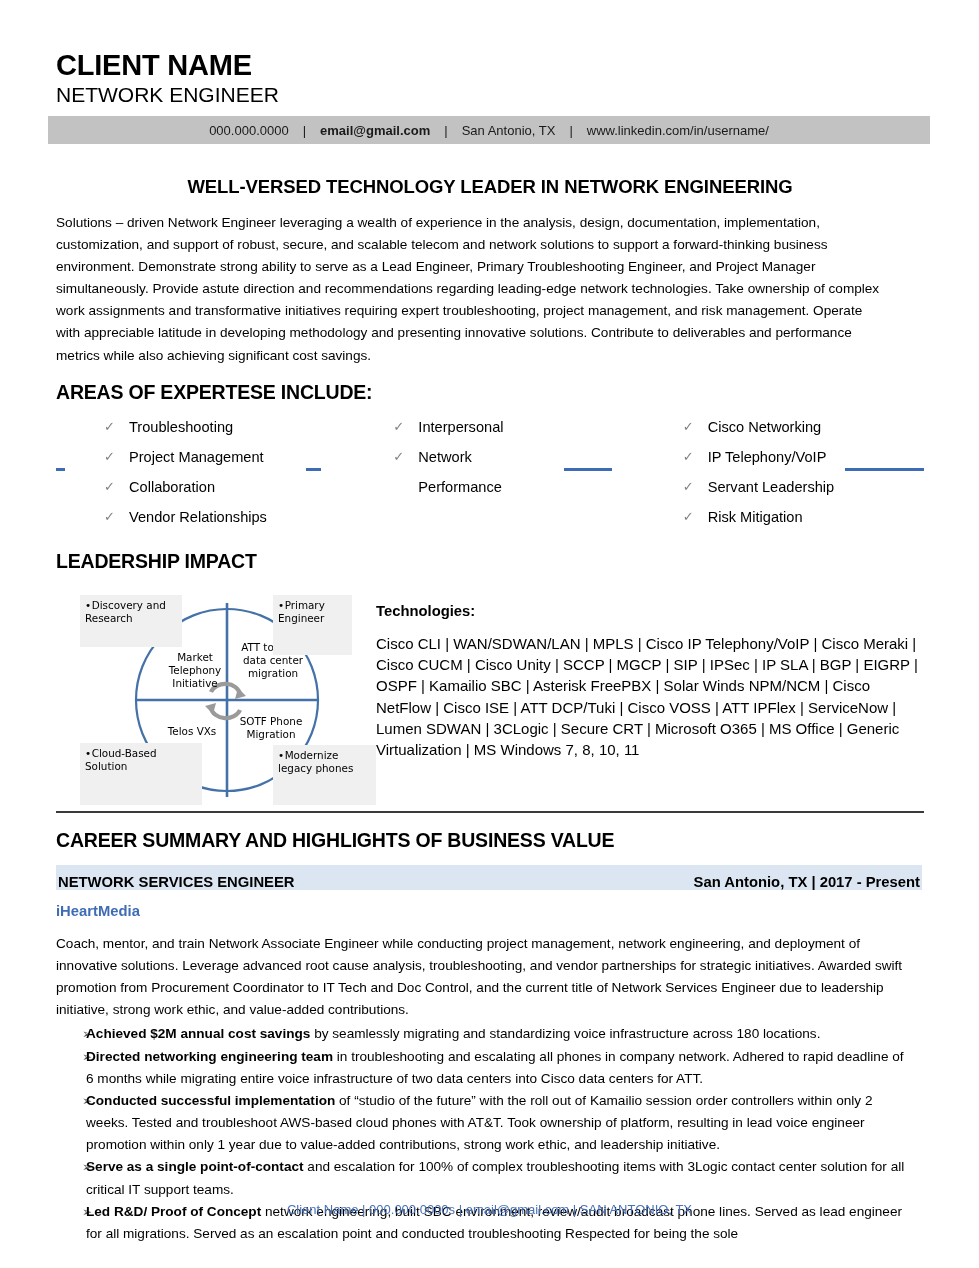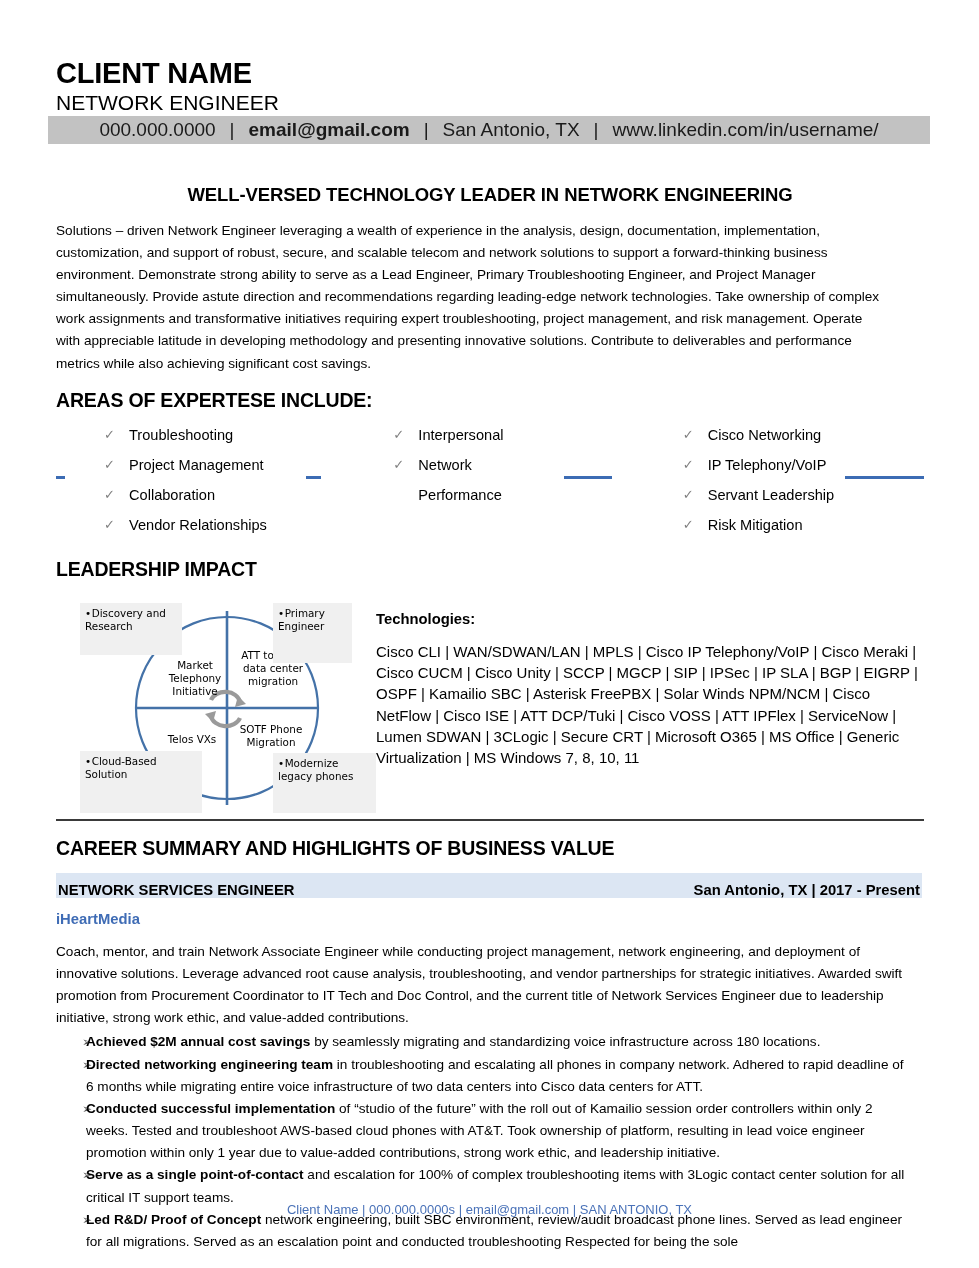--- a/index.html
+++ b/index.html
@@ -15,21 +15,21 @@
     position: relative;
     width: 979px;
     height: 1268px;
     background: #ffffff;
     overflow: hidden;
     box-sizing: border-box;
   }
   .sheet {
     position: absolute;
     left: 56px;
-    top: 16px;
+    top: 8px;
     width: 868px;
   }
 
   
   .name-block { padding-top: 42px; }
   .client-name {
     font-size: 29px;
     font-weight: bold;
     letter-spacing: -0.2px;
     line-height: 1.05;
@@ -44,21 +44,21 @@
     position: absolute;
     left: 48px;
     top: 116px;
     width: 882px;
     height: 28px;
     background: #c2c2c2;
     display: flex;
     align-items: center;
     justify-content: center;
     gap: 0;
-    font-size: 19px;
+    font-size: 13px;
     color: #1a1a1a;
   }
   .contact-bar .cb-item { padding: 0 10px; white-space: nowrap; }
   .contact-bar .cb-sep { padding: 0 4px; color: #1a1a1a; }
   .contact-bar .cb-strong { font-weight: bold; }
 
   
   .headline {
     text-align: center;
     font-size: 18.5px;

